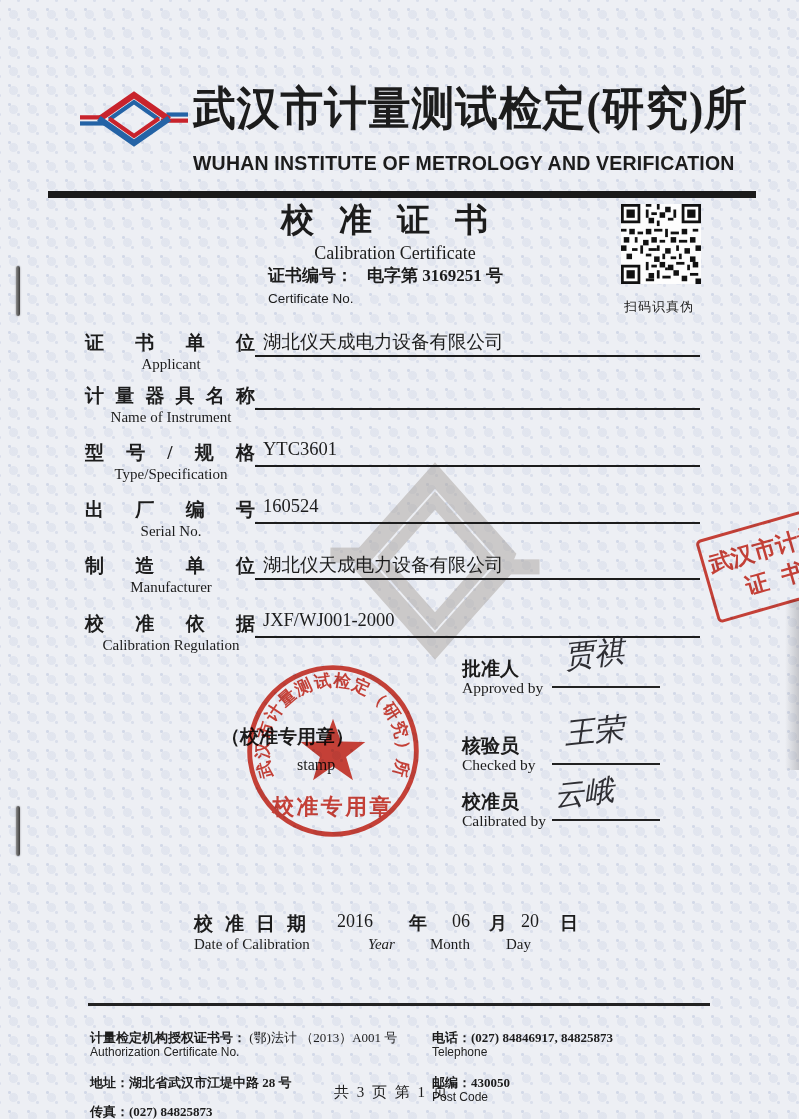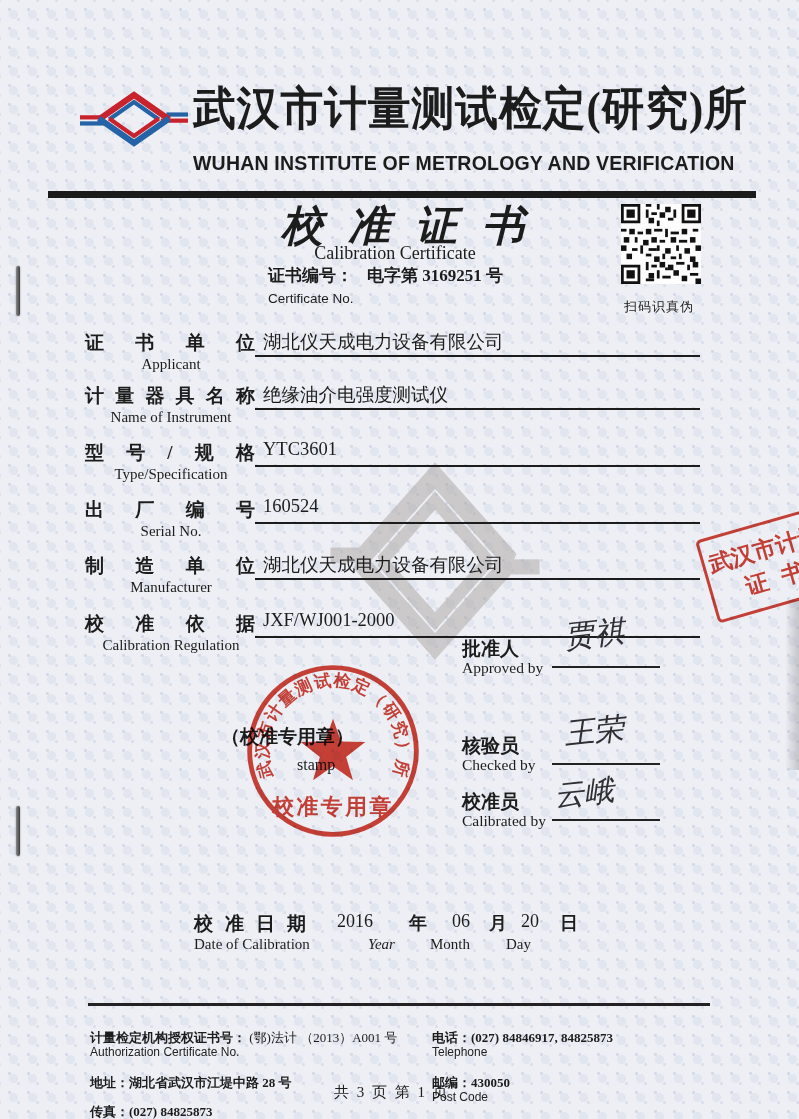--- a/index.html
+++ b/index.html
@@ -14,21 +14,21 @@
     background-size:19px 19px,19px 19px,19px 19px;
     background-position:0 0,9px 10px,4px 5px;
   }
   .abs{position:absolute;}
   .nowrap{white-space:nowrap;}
   
   .org-cn{left:193px;top:78px;font-size:46px;font-weight:bold;transform:scaleX(.93);transform-origin:left top;letter-spacing:1px;}
   .org-en{left:193px;top:152px;font-size:19.5px;font-weight:bold;font-family:"Liberation Sans",sans-serif;letter-spacing:.2px;}
   .head-rule{left:48px;top:191px;width:708px;height:7px;background:#1b1b1b;}
   
-  .cert-title{left:281px;top:198px;font-size:42px;font-weight:bold;letter-spacing:25px;font-style:italic;}
+  .cert-title{left:281px;top:198px;font-size:33px;font-weight:bold;letter-spacing:25px;}
   .cert-title-en{left:0;top:243px;width:790px;text-align:center;font-size:18px;}
   .certno-row{left:268px;top:264px;font-size:17px;font-weight:bold;}
   .certno-row .val{margin-left:14px;font-weight:bold;text-align:right;}
   .certno-en{left:268px;top:291px;font-size:13.5px;font-family:"Liberation Sans",sans-serif;}
   .qr{left:621px;top:204px;}
   .qr-caption{left:624px;top:298px;font-size:13px;letter-spacing:1px;}
   
   .field-row{position:absolute;left:85px;width:630px;height:54px;}
   .f-label{position:absolute;left:0;top:0;width:170px;font-size:19px;font-weight:bold;text-align:justify;text-align-last:justify;}
   .f-en{position:absolute;left:0;top:26px;width:172px;text-align:center;font-size:15px;}
@@ -178,21 +178,20 @@
 
 <div class="field-row" style="top:330px;">
   <div class="f-label">证书单位</div>
   <div class="f-en">Applicant</div>
   <div class="f-value">湖北仪天成电力设备有限公司</div>
   <div class="f-line"></div>
 </div>
 <div class="field-row" style="top:383px;">
   <div class="f-label">计量器具名称</div>
   <div class="f-en">Name of Instrument</div>
-  <div class="f-value">绝缘油介电强度测试仪</div>
   <div class="f-line"></div>
 </div>
 <div class="field-row" style="top:440px;">
   <div class="f-label">型号/规格</div>
   <div class="f-en">Type/Specification</div>
   <div class="f-value">YTC3601</div>
   <div class="f-line"></div>
 </div>
 <div class="field-row" style="top:497px;">
   <div class="f-label">出厂编号</div>
@@ -226,21 +225,21 @@
     <path id="arcPath" d="M 44.5 155.9 A 80 80 0 1 1 175.5 155.9" fill="none"></path>
   </defs>
   <circle cx="110" cy="110" r="103" fill="none" stroke="#d03428" stroke-width="6"></circle>
   <text font-size="21" font-weight="bold" fill="#d03428" letter-spacing="1.5" text-anchor="middle">
     <textPath href="#arcPath" startOffset="50%">武汉市计量测试检定（研究）所</textPath>
   </text>
   <polygon fill="#d03428" points="110,70 120,98.2 149.9,99 126.2,117.3 134.7,146 110,129 85.3,146 93.8,117.3 70.1,99 100,98.2"></polygon>
   <text x="110" y="188" text-anchor="middle" font-size="27" font-weight="bold" fill="#d03428" letter-spacing="3">校准专用章</text>
 </svg>
 
-<div class="sig-row" style="top:636px;">
+<div class="sig-row" style="top:656px;">
   <div class="s-label">批准人</div>
   <div class="s-en">Approved by</div>
   <div class="s-line"></div>
   <div class="s-name">贾祺</div>
 </div>
 <div class="sig-row" style="top:733px;">
   <div class="s-label">核验员</div>
   <div class="s-en">Checked by</div>
   <div class="s-line"></div>
   <div class="s-name">王荣</div>

